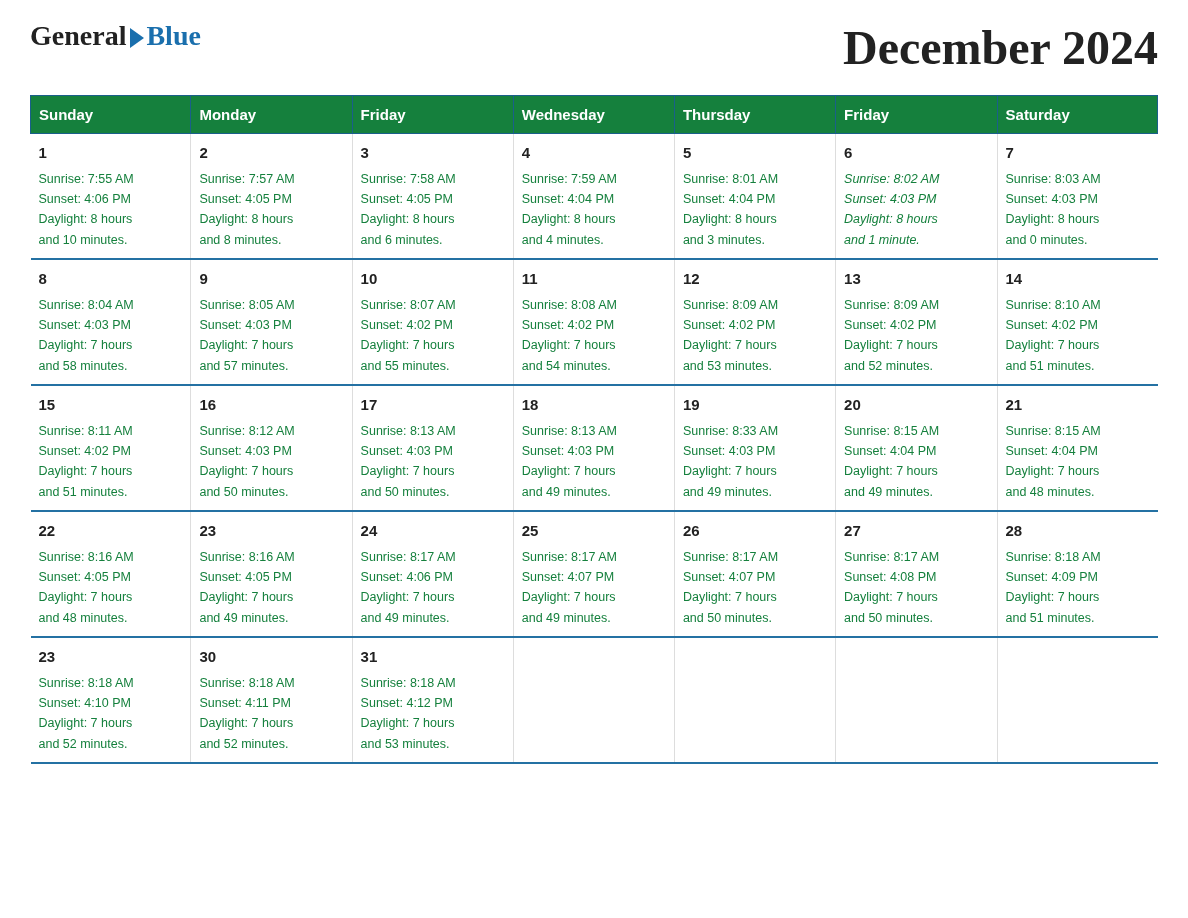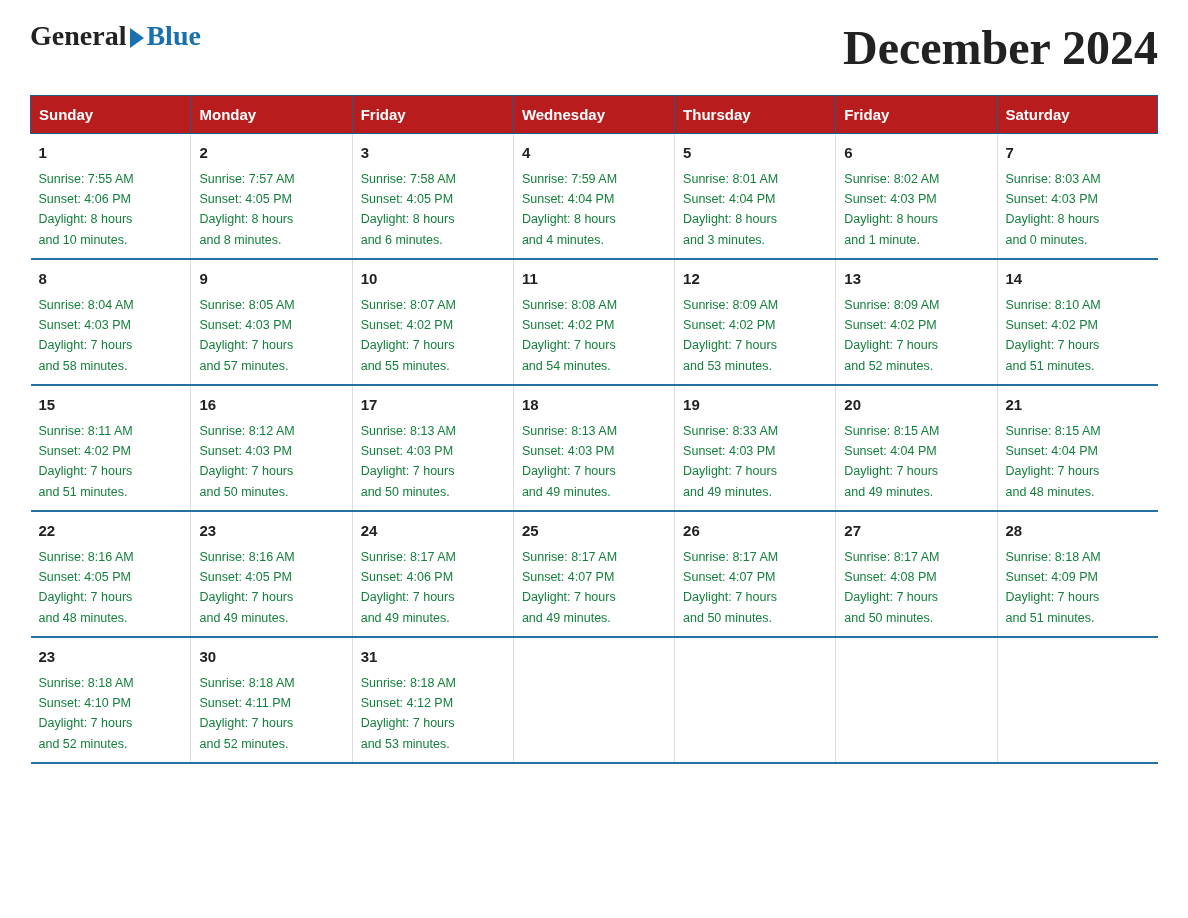--- a/index.html
+++ b/index.html
@@ -63,21 +63,21 @@
       color: #444;
       font-family: Georgia, serif;
       margin-top: 4px;
     }
     table {
       width: 100%;
       border-collapse: collapse;
       font-size: 13px;
     }
     thead tr {
-      background-color: #b91c1c;
+      background-color: #15803d;
     }
     thead th {
       color: #ffffff;
       padding: 10px 8px;
       text-align: left;
       font-size: 15px;
       font-weight: bold;
       border: 1px solid #1a5f8a;
     }
     tbody tr {
@@ -149,21 +149,21 @@
 Daylight: 8 hours
 and 6 minutes.</span></td>
         <td><span class="day-num">4</span><span class="day-info" style="white-space: pre-line;">Sunrise: 7:59 AM
 Sunset: 4:04 PM
 Daylight: 8 hours
 and 4 minutes.</span></td>
         <td><span class="day-num">5</span><span class="day-info" style="white-space: pre-line;">Sunrise: 8:01 AM
 Sunset: 4:04 PM
 Daylight: 8 hours
 and 3 minutes.</span></td>
-        <td><span class="day-num">6</span><span class="day-info" style="white-space: pre-line;">Sunrise: 8:02 AM
+        <td><span class="day-num">6</span><span class="day-info" style="white-space: pre-line; font-style: italic;">Sunrise: 8:02 AM
 Sunset: 4:03 PM
 Daylight: 8 hours
 and 1 minute.</span></td>
         <td><span class="day-num">7</span><span class="day-info" style="white-space: pre-line;">Sunrise: 8:03 AM
 Sunset: 4:03 PM
 Daylight: 8 hours
 and 0 minutes.</span></td>
       </tr>
       <tr>
         <td><span class="day-num">8</span><span class="day-info" style="white-space: pre-line;">Sunrise: 8:04 AM

